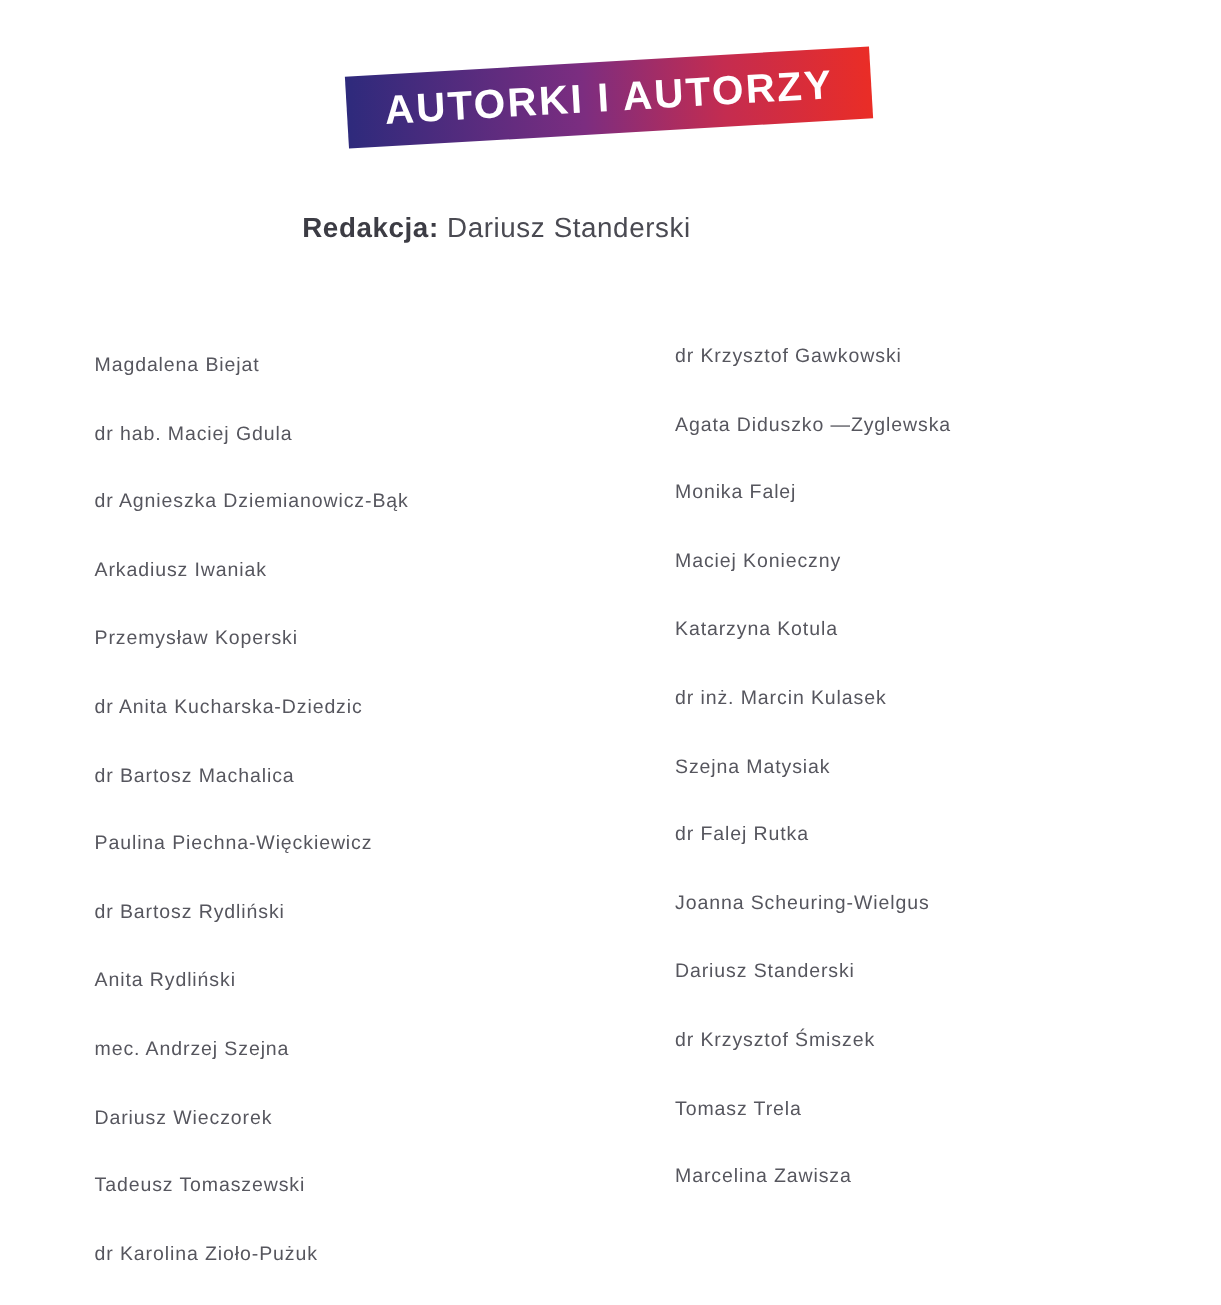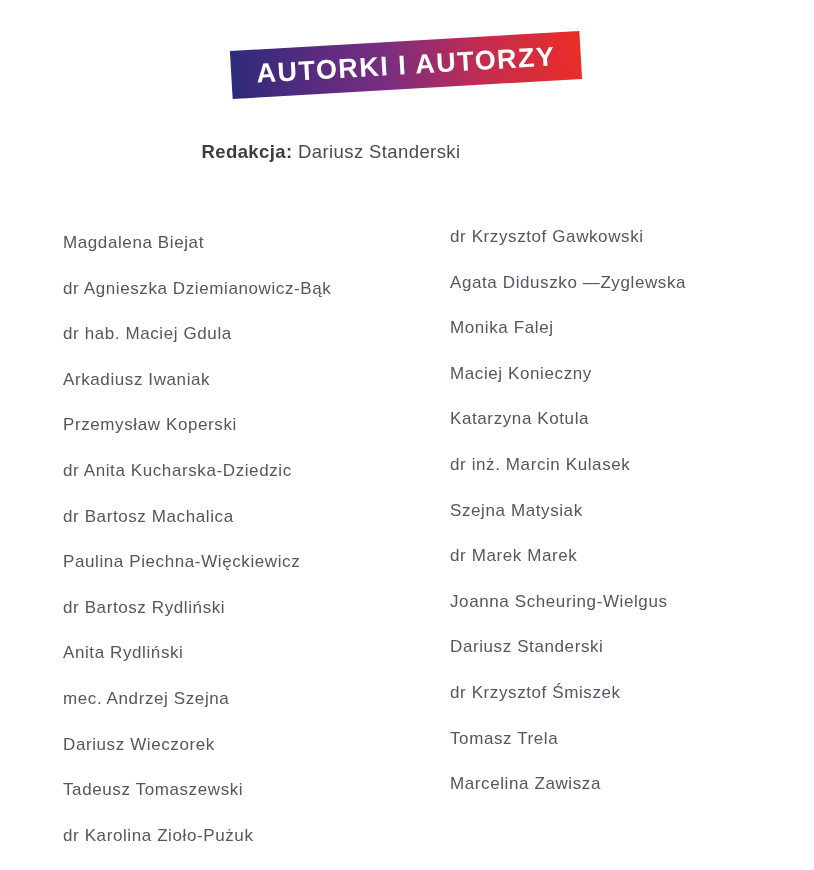--- a/index.html
+++ b/index.html
@@ -56,21 +56,21 @@
   }
   .author-col {
     position: absolute;
     margin: 0;
     padding: 0;
     list-style: none;
   }
   .author-col-left  { left: 63px;  top: 220px; }
   .author-col-right { left: 450px; top: 214px; }
   .author-item {
-    font-size: 17px;
+    font-size: 13px;
     line-height: 45.6px;
     height: 45.6px;
     color: #56565e;
     letter-spacing: 0.6px;
     white-space: nowrap;
   }
 </style>
 </head>
 <body>
 
@@ -79,22 +79,22 @@
   <div class="banner" style="background: linear-gradient(to right, rgb(46, 42, 124) 0%, rgb(124, 45, 128) 45%, rgb(196, 44, 80) 72%, rgb(234, 45, 38) 100%);">
     <span class="banner-title" style="color: rgb(255, 255, 255);">AUTORKI I AUTORZY</span>
   </div>
 
   <div class="editor-line">
     <span class="editor-label">Redakcja:</span><span class="editor-name"> Dariusz Standerski</span>
   </div>
 
   <ul class="author-col author-col-left">
       <li class="author-item" style="color: rgb(86, 86, 94);">Magdalena Biejat</li>
+      <li class="author-item" style="color: rgb(86, 86, 94);">dr hab. Maciej Gdula</li>
       <li class="author-item" style="color: rgb(86, 86, 94);">dr Agnieszka Dziemianowicz-Bąk</li>
-      <li class="author-item" style="color: rgb(86, 86, 94);">dr hab. Maciej Gdula</li>
       <li class="author-item" style="color: rgb(86, 86, 94);">Arkadiusz Iwaniak</li>
       <li class="author-item" style="color: rgb(86, 86, 94);">Przemysław Koperski</li>
       <li class="author-item" style="color: rgb(86, 86, 94);">dr Anita Kucharska-Dziedzic</li>
       <li class="author-item" style="color: rgb(86, 86, 94);">dr Bartosz Machalica</li>
       <li class="author-item" style="color: rgb(86, 86, 94);">Paulina Piechna-Więckiewicz</li>
       <li class="author-item" style="color: rgb(86, 86, 94);">dr Bartosz Rydliński</li>
       <li class="author-item" style="color: rgb(86, 86, 94);">Anita Rydliński</li>
       <li class="author-item" style="color: rgb(86, 86, 94);">mec. Andrzej Szejna</li>
       <li class="author-item" style="color: rgb(86, 86, 94);">Dariusz Wieczorek</li>
       <li class="author-item" style="color: rgb(86, 86, 94);">Tadeusz Tomaszewski</li>
@@ -102,21 +102,21 @@
     </ul>
 
   <ul class="author-col author-col-right">
       <li class="author-item" style="color: rgb(86, 86, 94);">dr Krzysztof Gawkowski</li>
       <li class="author-item" style="color: rgb(86, 86, 94);">Agata Diduszko —Zyglewska</li>
       <li class="author-item" style="color: rgb(86, 86, 94);">Monika Falej</li>
       <li class="author-item" style="color: rgb(86, 86, 94);">Maciej Konieczny</li>
       <li class="author-item" style="color: rgb(86, 86, 94);">Katarzyna Kotula</li>
       <li class="author-item" style="color: rgb(86, 86, 94);">dr inż. Marcin Kulasek</li>
       <li class="author-item" style="color: rgb(86, 86, 94);">Szejna Matysiak</li>
-      <li class="author-item" style="color: rgb(86, 86, 94);">dr Marek Marek</li>
+      <li class="author-item" style="color: rgb(86, 86, 94);">dr Falej Rutka</li>
       <li class="author-item" style="color: rgb(86, 86, 94);">Joanna Scheuring-Wielgus</li>
       <li class="author-item" style="color: rgb(86, 86, 94);">Dariusz Standerski</li>
       <li class="author-item" style="color: rgb(86, 86, 94);">dr Krzysztof Śmiszek</li>
       <li class="author-item" style="color: rgb(86, 86, 94);">Tomasz Trela</li>
       <li class="author-item" style="color: rgb(86, 86, 94);">Marcelina Zawisza</li>
     </ul>
 
 </div>
 
 </body></html>

